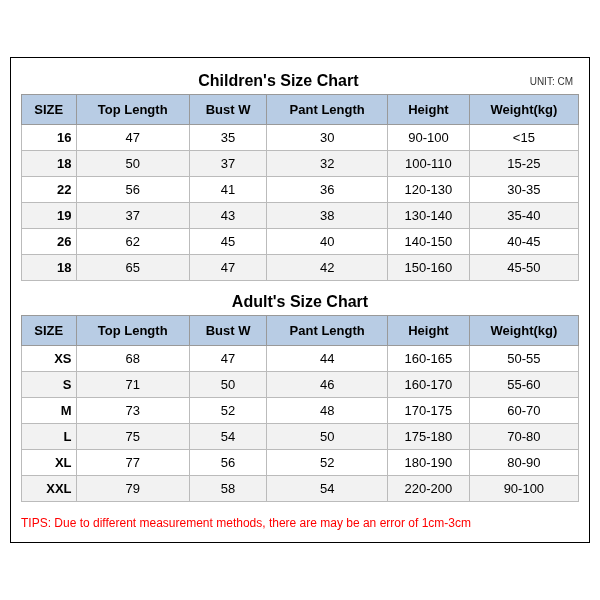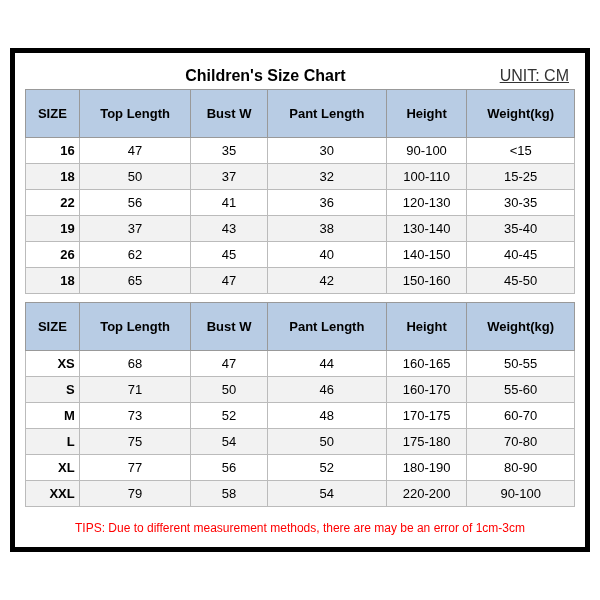--- a/index.html
+++ b/index.html
@@ -8,55 +8,54 @@
       height: 600px;
       background: #fff;
       font-family: Arial, sans-serif;
       font-size: 13px;
       display: flex;
       align-items: center;
       justify-content: center;
     }
     .container {
       width: 580px;
-      border: 5px solid #000000;
+      border: 1px solid #000000;
       background: #fff;
       padding: 10px;
     }
     .chart-section {
       margin-bottom: 8px;
     }
     .chart-title-row {
       display: flex;
       justify-content: space-between;
       align-items: center;
       padding: 4px 6px;
       background: #fff;
     }
     .chart-title {
       font-size: 16px;
       font-weight: bold;
       flex: 1;
       text-align: center;
     }
     .unit-label {
-      font-size: 16px;
+      font-size: 10px;
       color: #333;
       white-space: nowrap;
-      text-decoration: underline;
     }
     table {
       width: 100%;
       border-collapse: collapse;
       margin-bottom: 4px;
     }
     th {
       background: #b8cce4;
       border: 1px solid #999;
-      padding: 16px 4px;
+      padding: 7px 4px;
       text-align: center;
       font-weight: bold;
       font-size: 13px;
     }
     td {
       border: 1px solid #bbb;
       padding: 5px 4px;
       text-align: center;
       font-size: 13px;
     }
@@ -64,21 +63,21 @@
       background: #f2f2f2;
     }
     tr:nth-child(odd) td {
       background: #fff;
     }
     .size-col {
       font-weight: bold;
       text-align: right;
     }
     .tips {
-      text-align: center;
+      text-align: left;
       font-size: 12px;
       color: red;
       padding: 6px 0 2px 0;
     }
   </style>
 </head>
 <body>
 
 <div class="container">
 
@@ -145,20 +144,23 @@
             <td>47</td>
             <td>42</td>
             <td>150-160</td>
             <td>45-50</td>
           </tr>
         </tbody>
     </table>
   </div>
 
   <div class="chart-section">
+    <div class="chart-title-row">
+      <div class="chart-title">Adult's Size Chart</div>
+    </div>
     <table>
       <thead>
         <tr>
           <th>SIZE</th>
           <th>Top Length</th>
           <th>Bust W</th>
           <th>Pant Length</th>
           <th>Height</th>
           <th>Weight(kg)</th>
         </tr>

